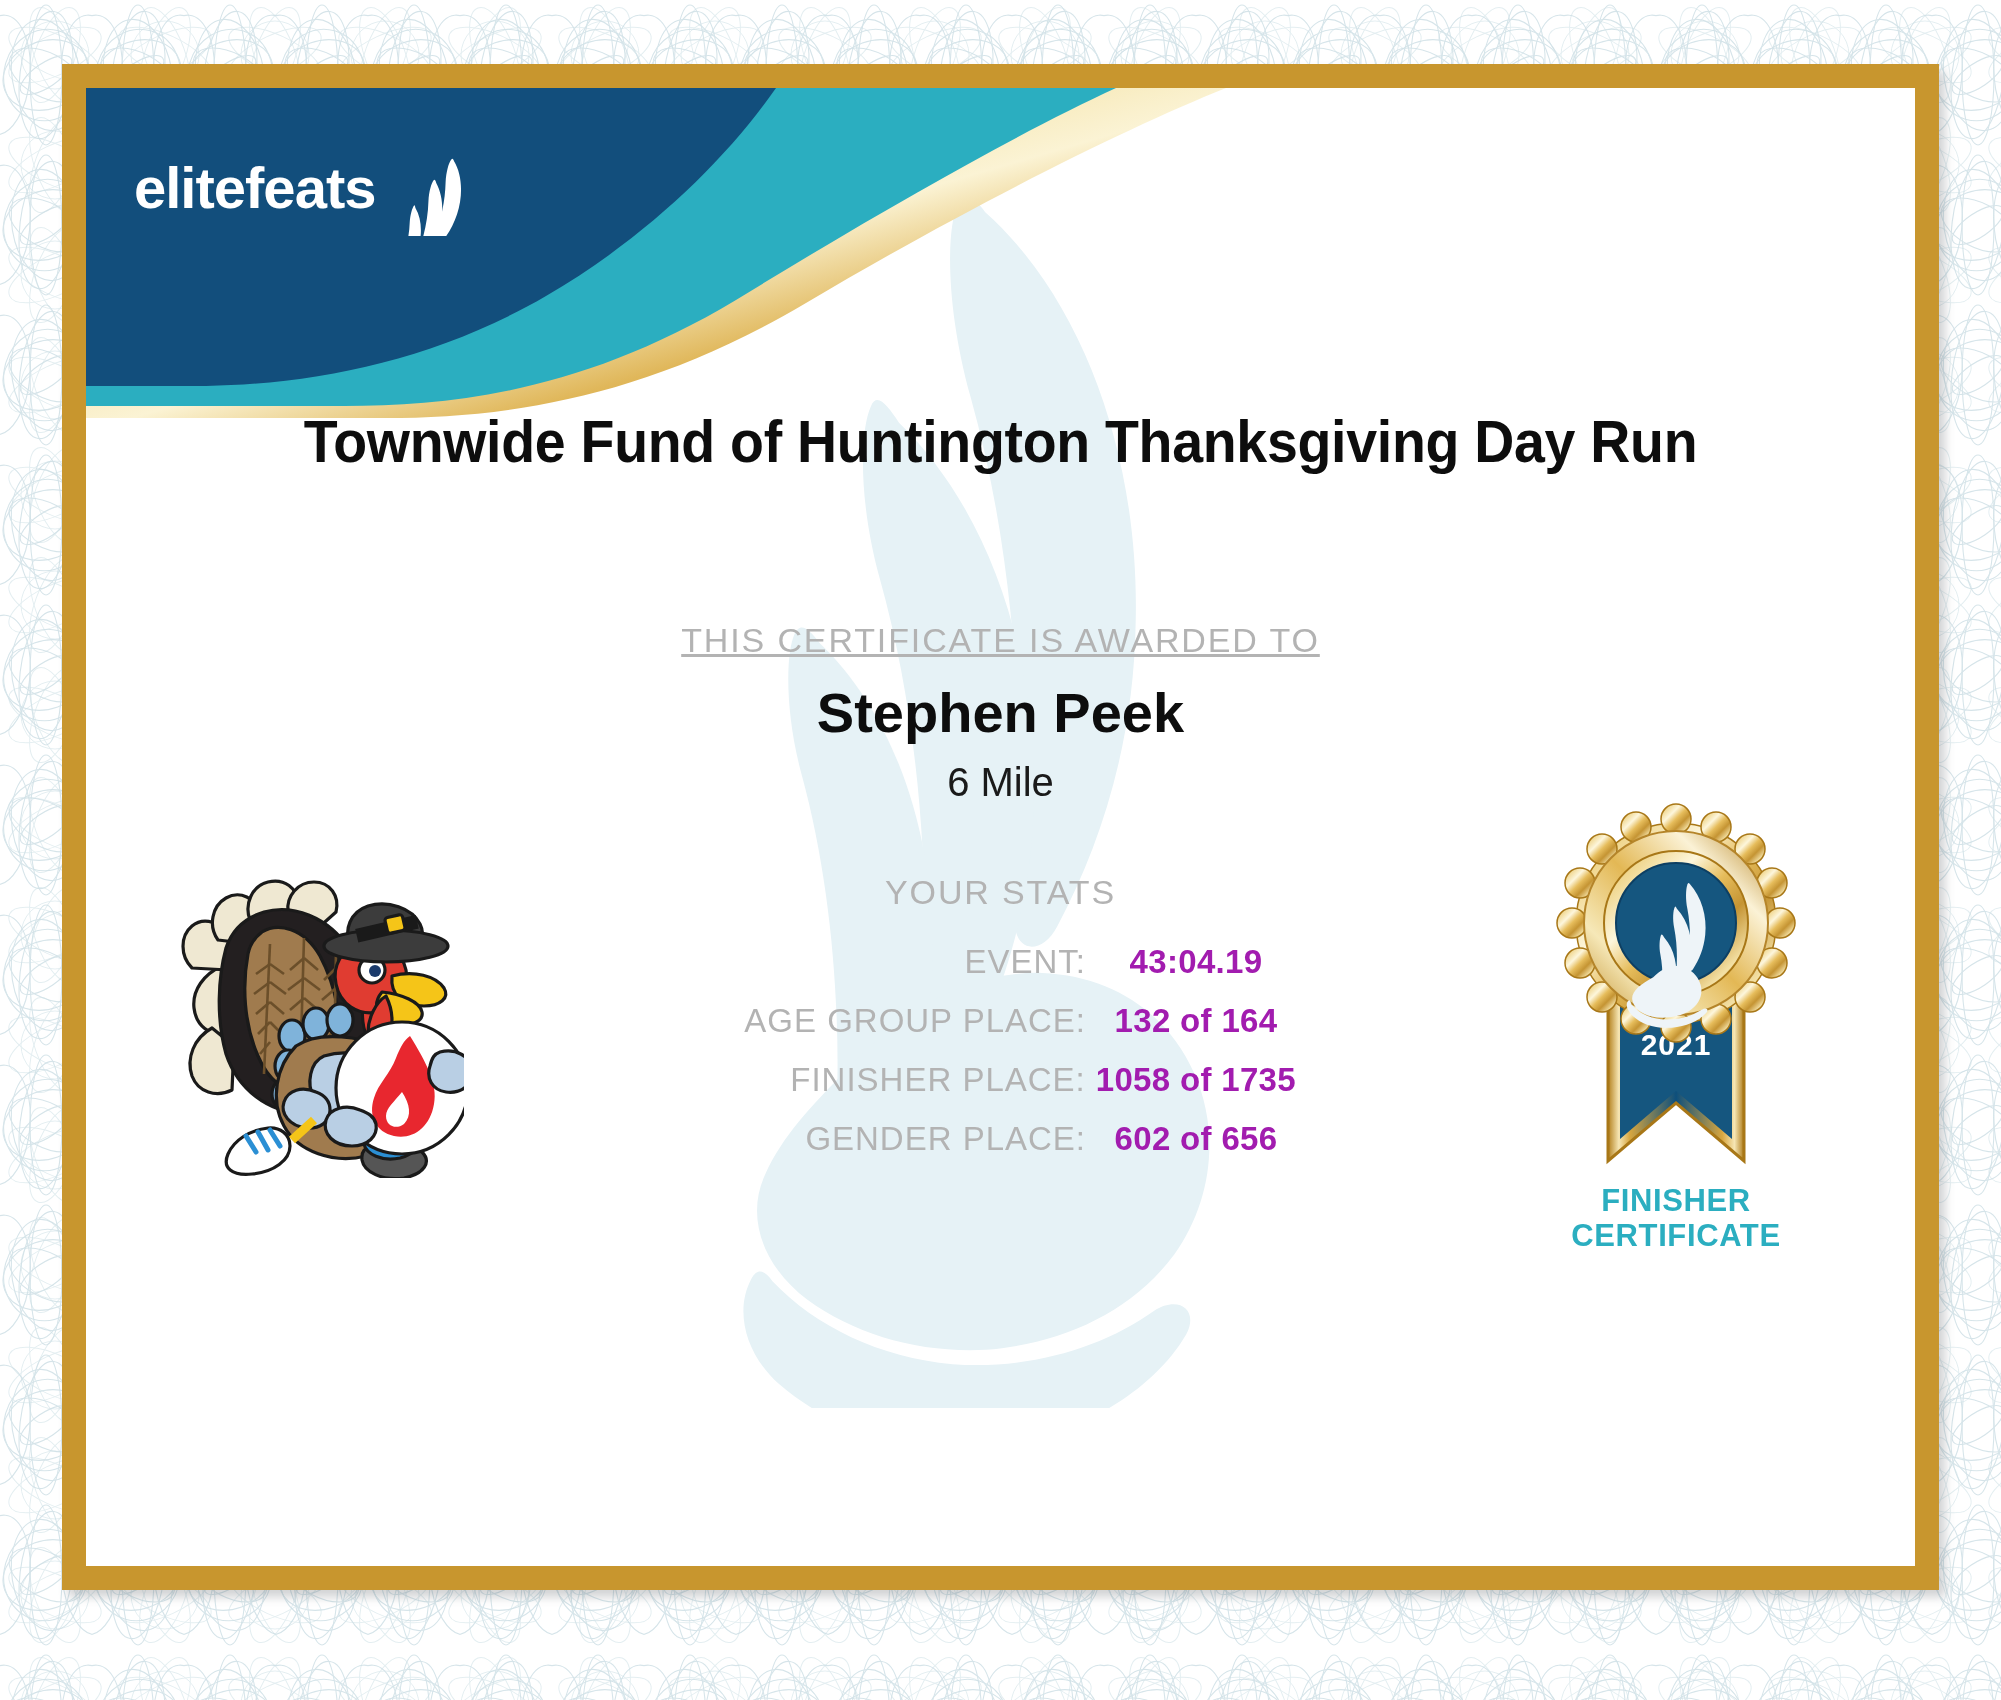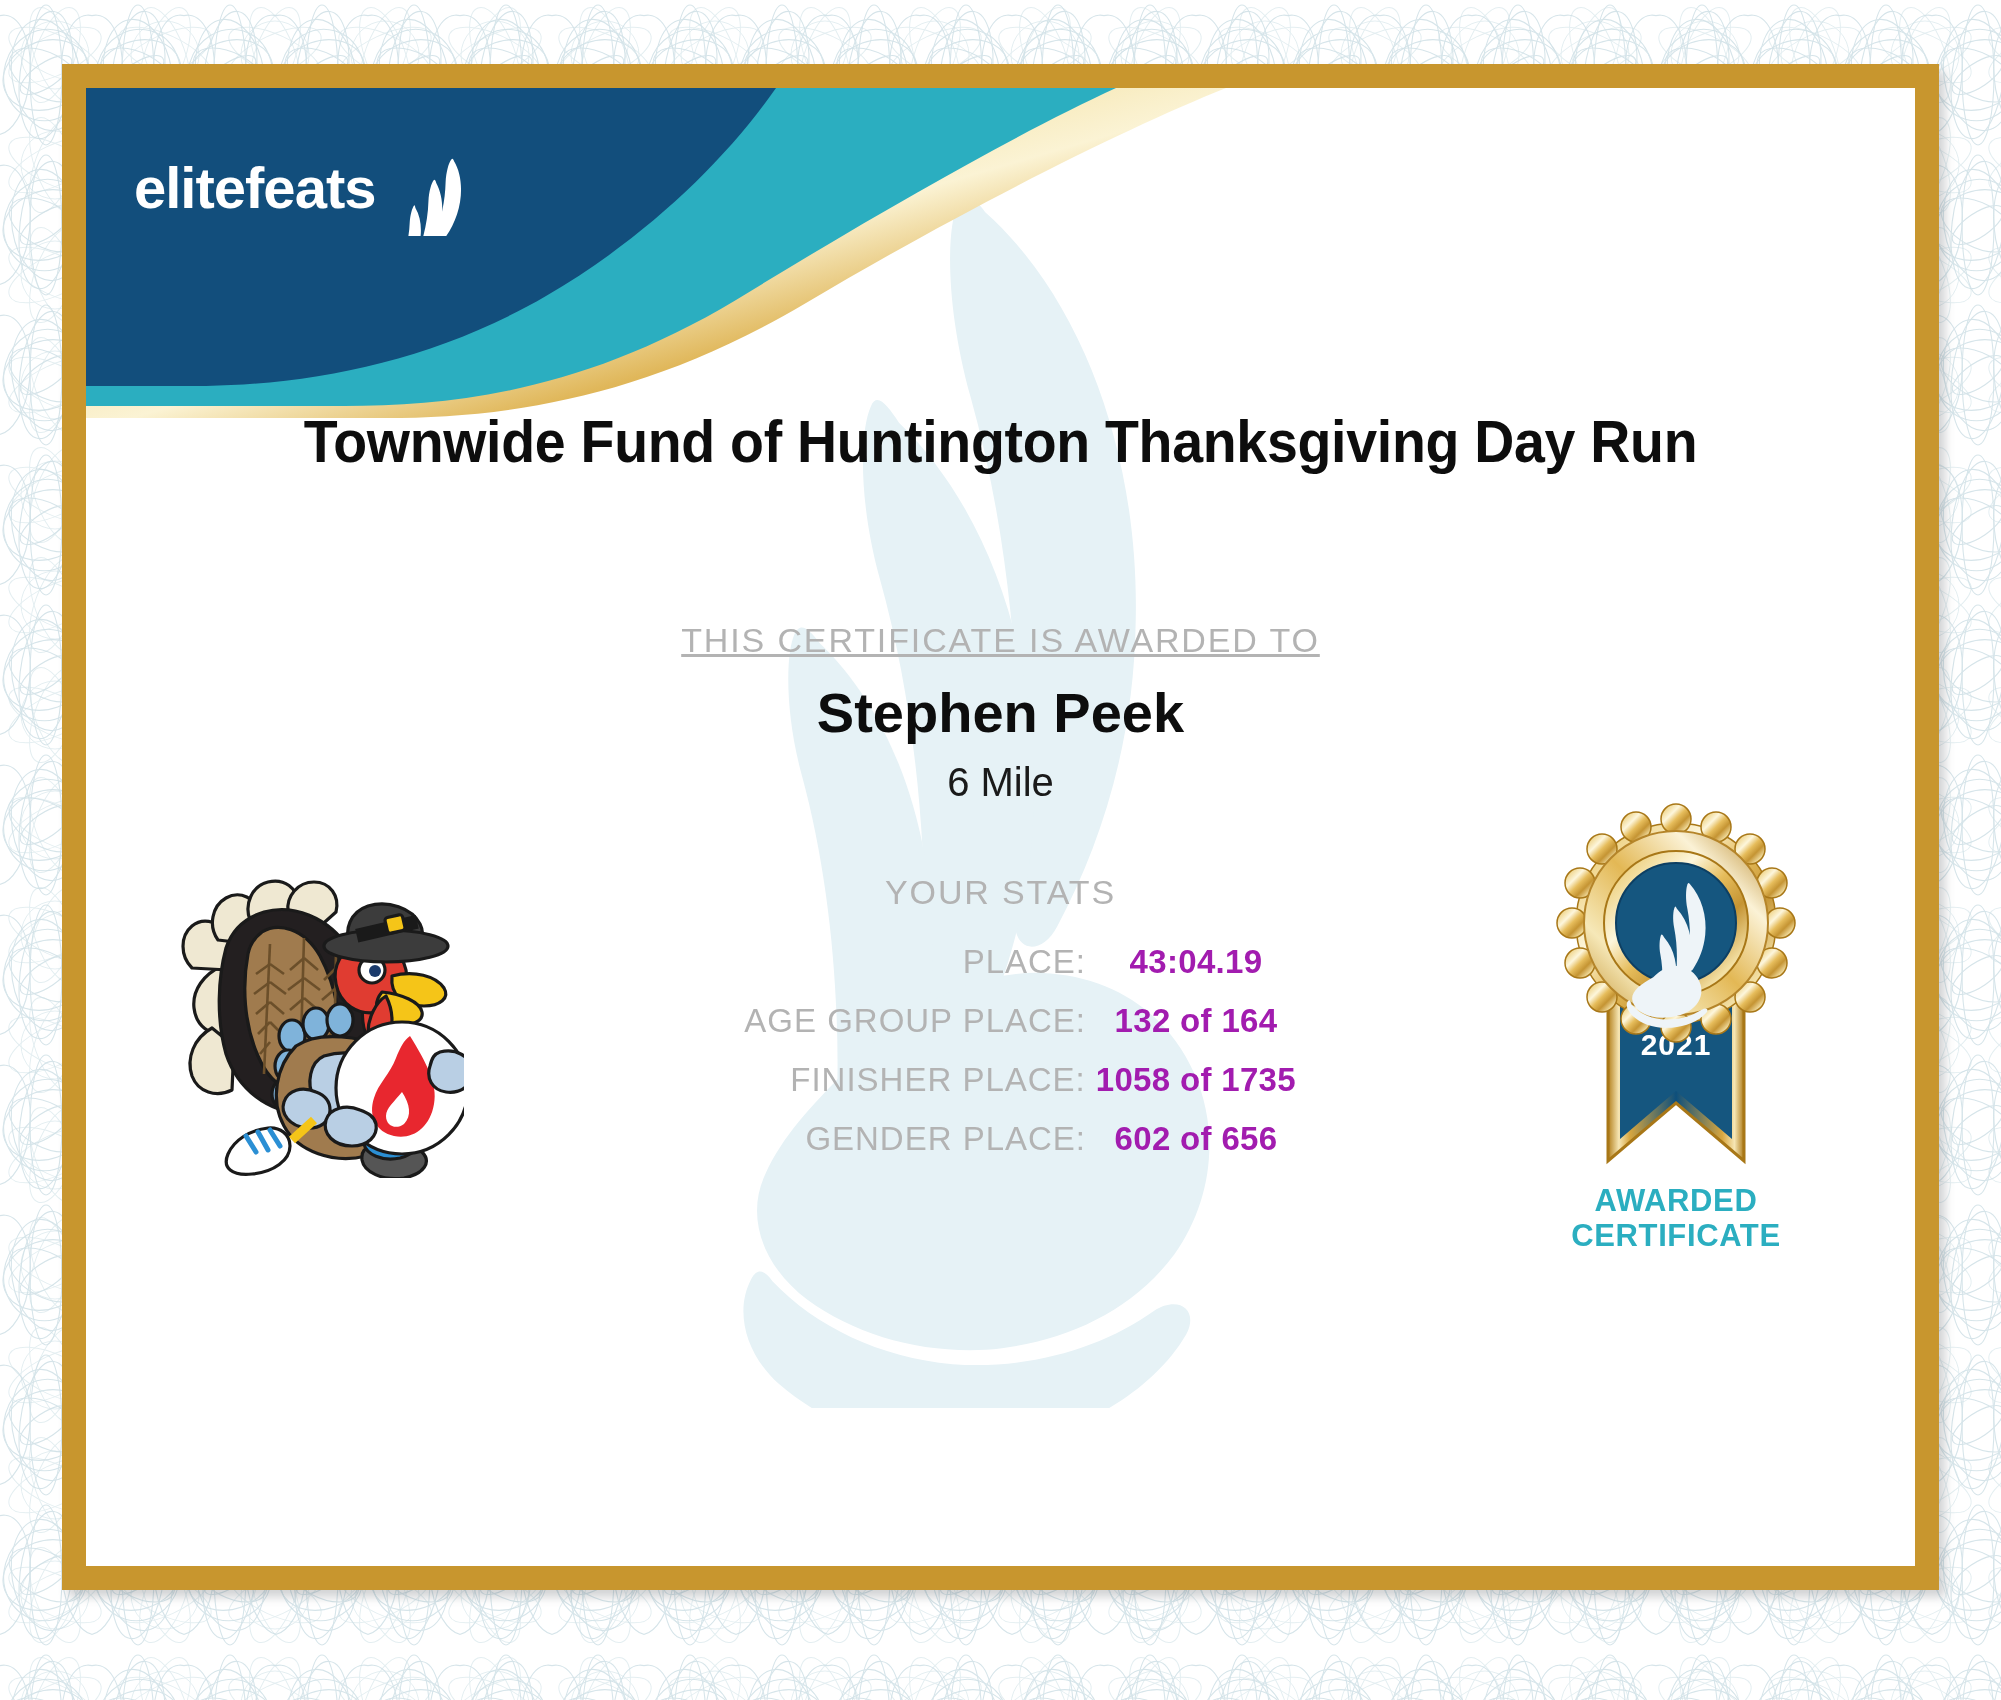--- a/index.html
+++ b/index.html
@@ -250,21 +250,21 @@
     <div class="center-col lbl" id="awarded-label">THIS CERTIFICATE IS AWARDED TO</div>
 
     <div class="center-col" id="recipient-name">Stephen Peek</div>
 
     <div class="center-col" id="distance">6 Mile</div>
 
     <div class="center-col lbl" id="stats-label">YOUR STATS</div>
 
     <div id="stats">
       <div class="stat-row">
-        <span class="stat-label">PLACE:</span>
+        <span class="stat-label">EVENT:</span>
         <span class="stat-value">43:04.19</span>
       </div>
       <div class="stat-row">
         <span class="stat-label">AGE GROUP PLACE:</span>
         <span class="stat-value">132 of 164</span>
       </div>
       <div class="stat-row">
         <span class="stat-label">FINISHER PLACE:</span>
         <span class="stat-value">1058 of 1735</span>
       </div>
@@ -470,18 +470,18 @@
                    C-110 168 -124 150 -122 132 C-120 114 -96 104 -66 96 Z"></path>
           <path d="M-126 142 C-116 164 -92 184 -62 192 C-32 200 -2 198 20 190
                    C30 186 36 194 26 200 C4 214 -32 218 -64 210
                    C-98 202 -124 182 -134 158 C-140 144 -136 134 -130 132
                    C-127 131 -127 136 -126 142 Z"></path>
         </g>
       </g>
     </svg>
 
     <div id="finisher-text">
-      <div>AWARDED</div>
+      <div>FINISHER</div>
       <div>CERTIFICATE</div>
     </div>
 
   </div>
 </div>
 
 </body></html>

